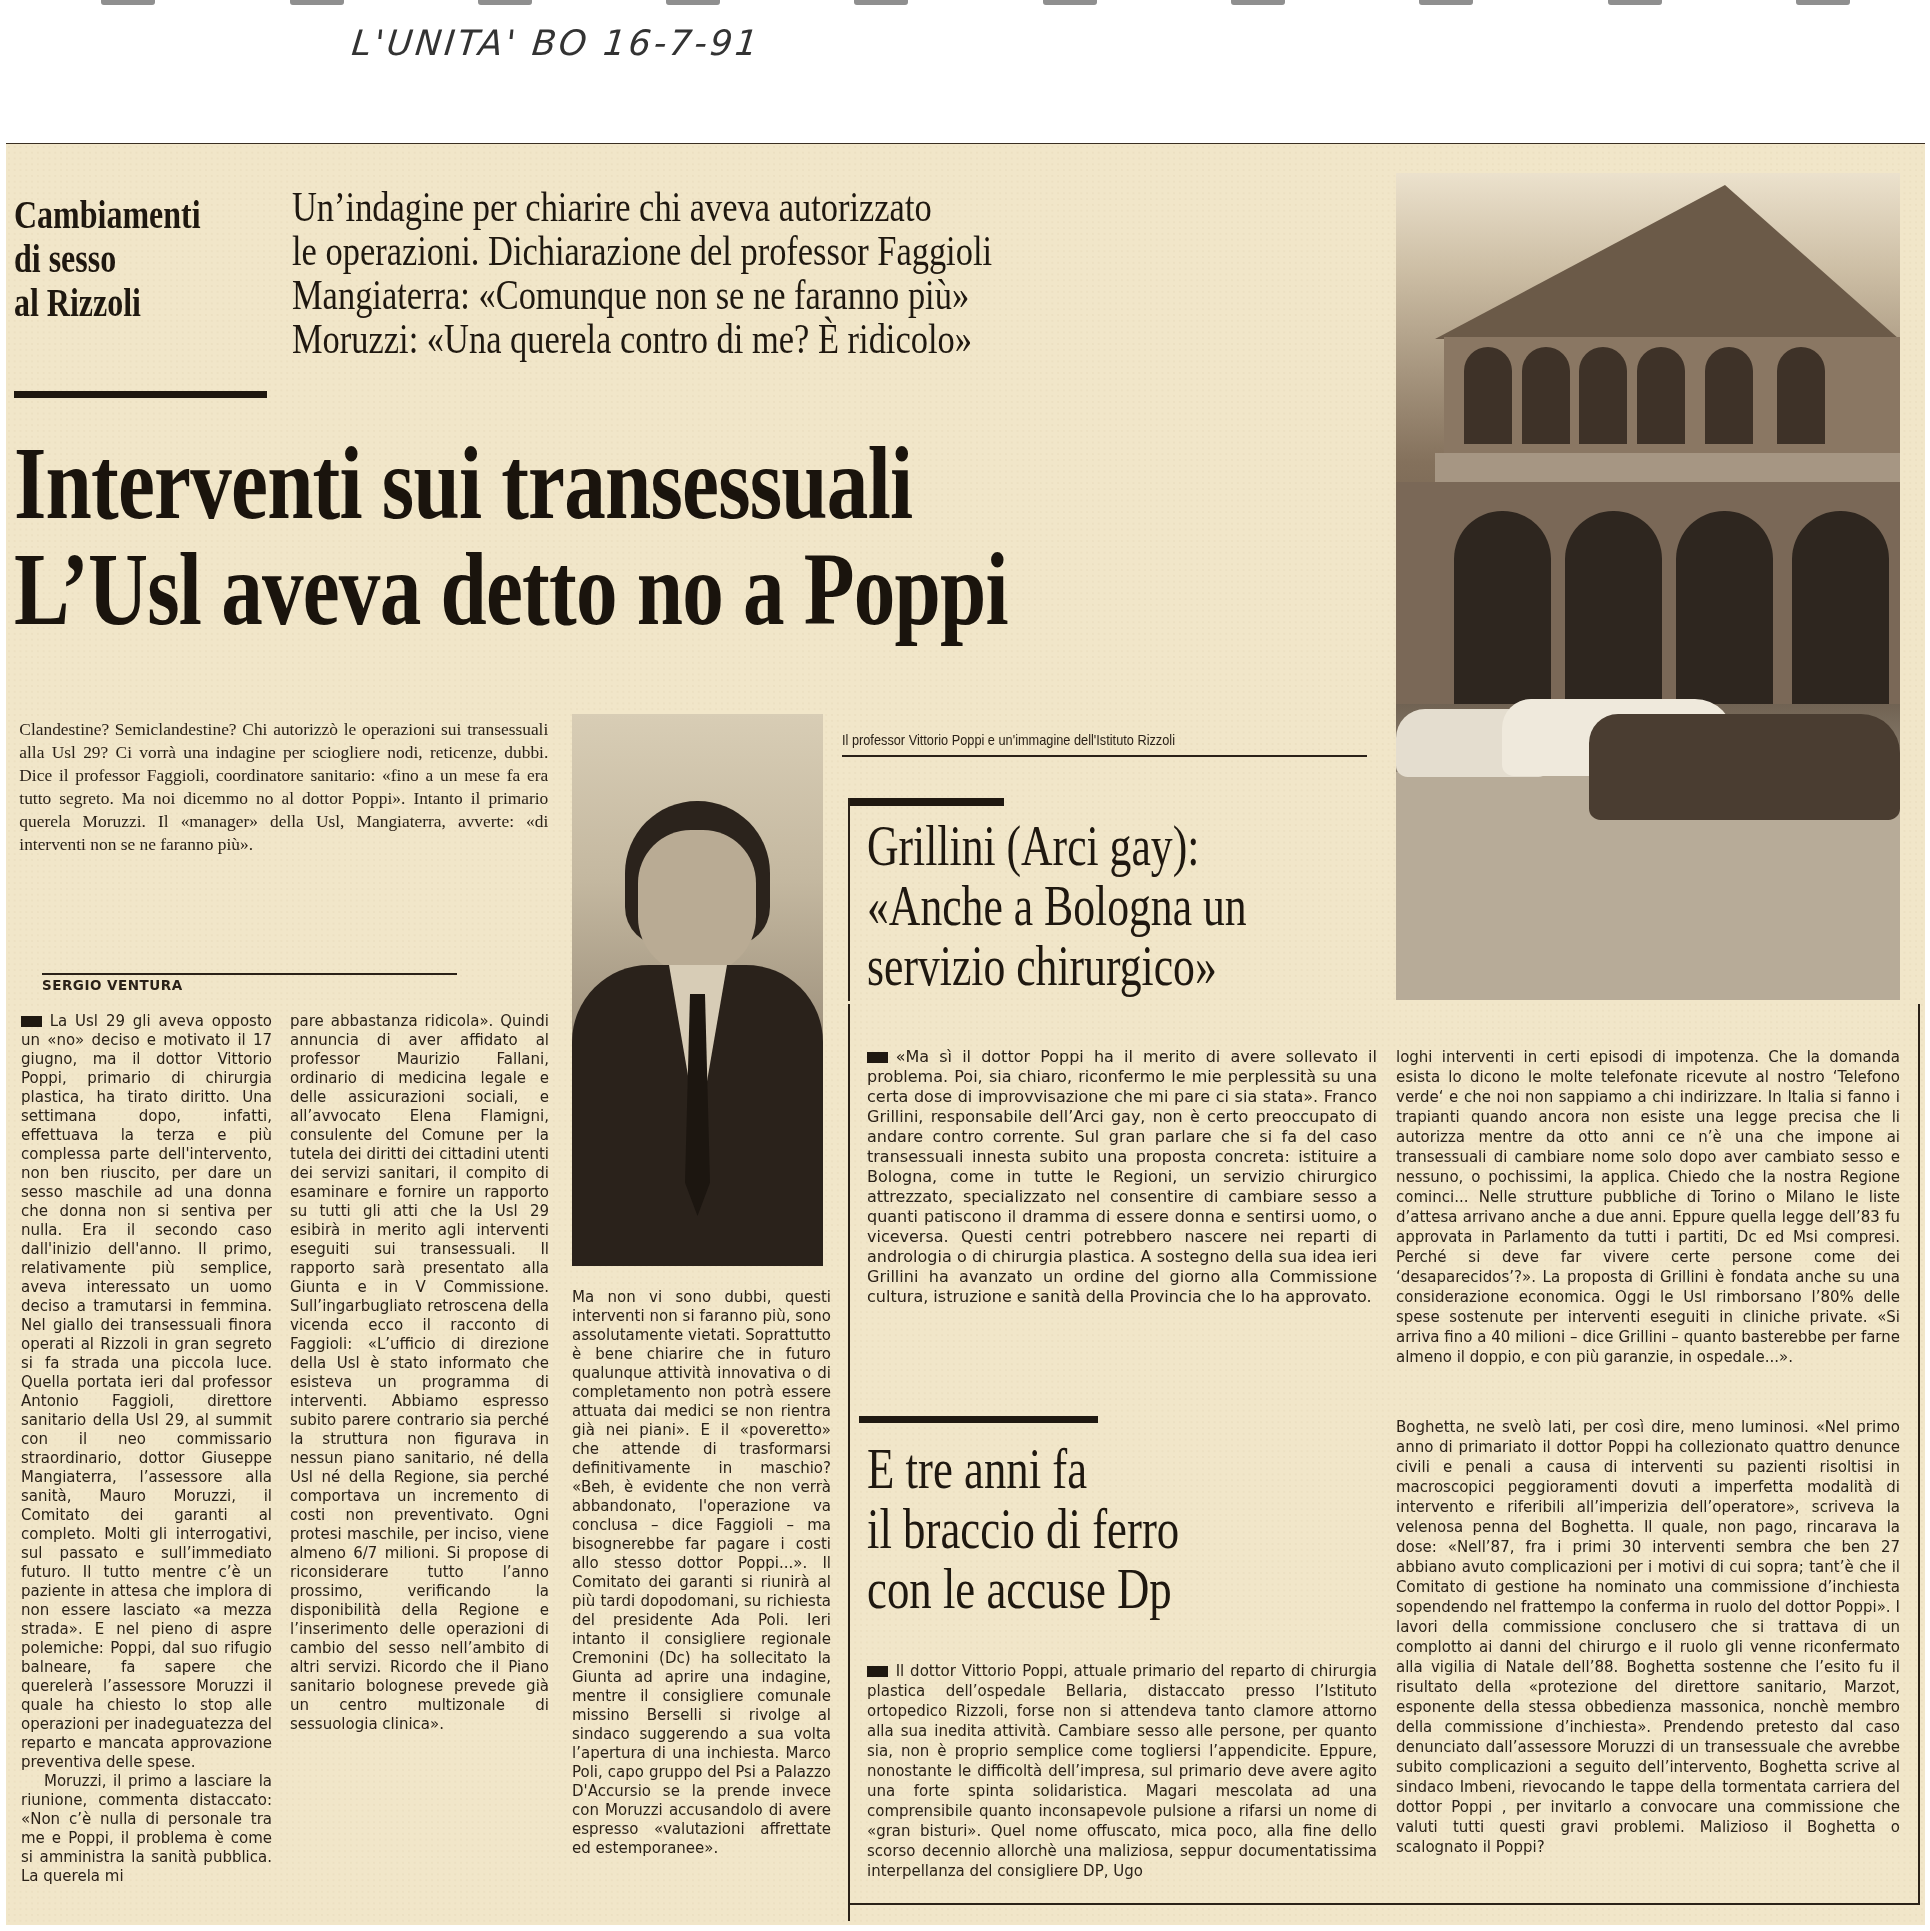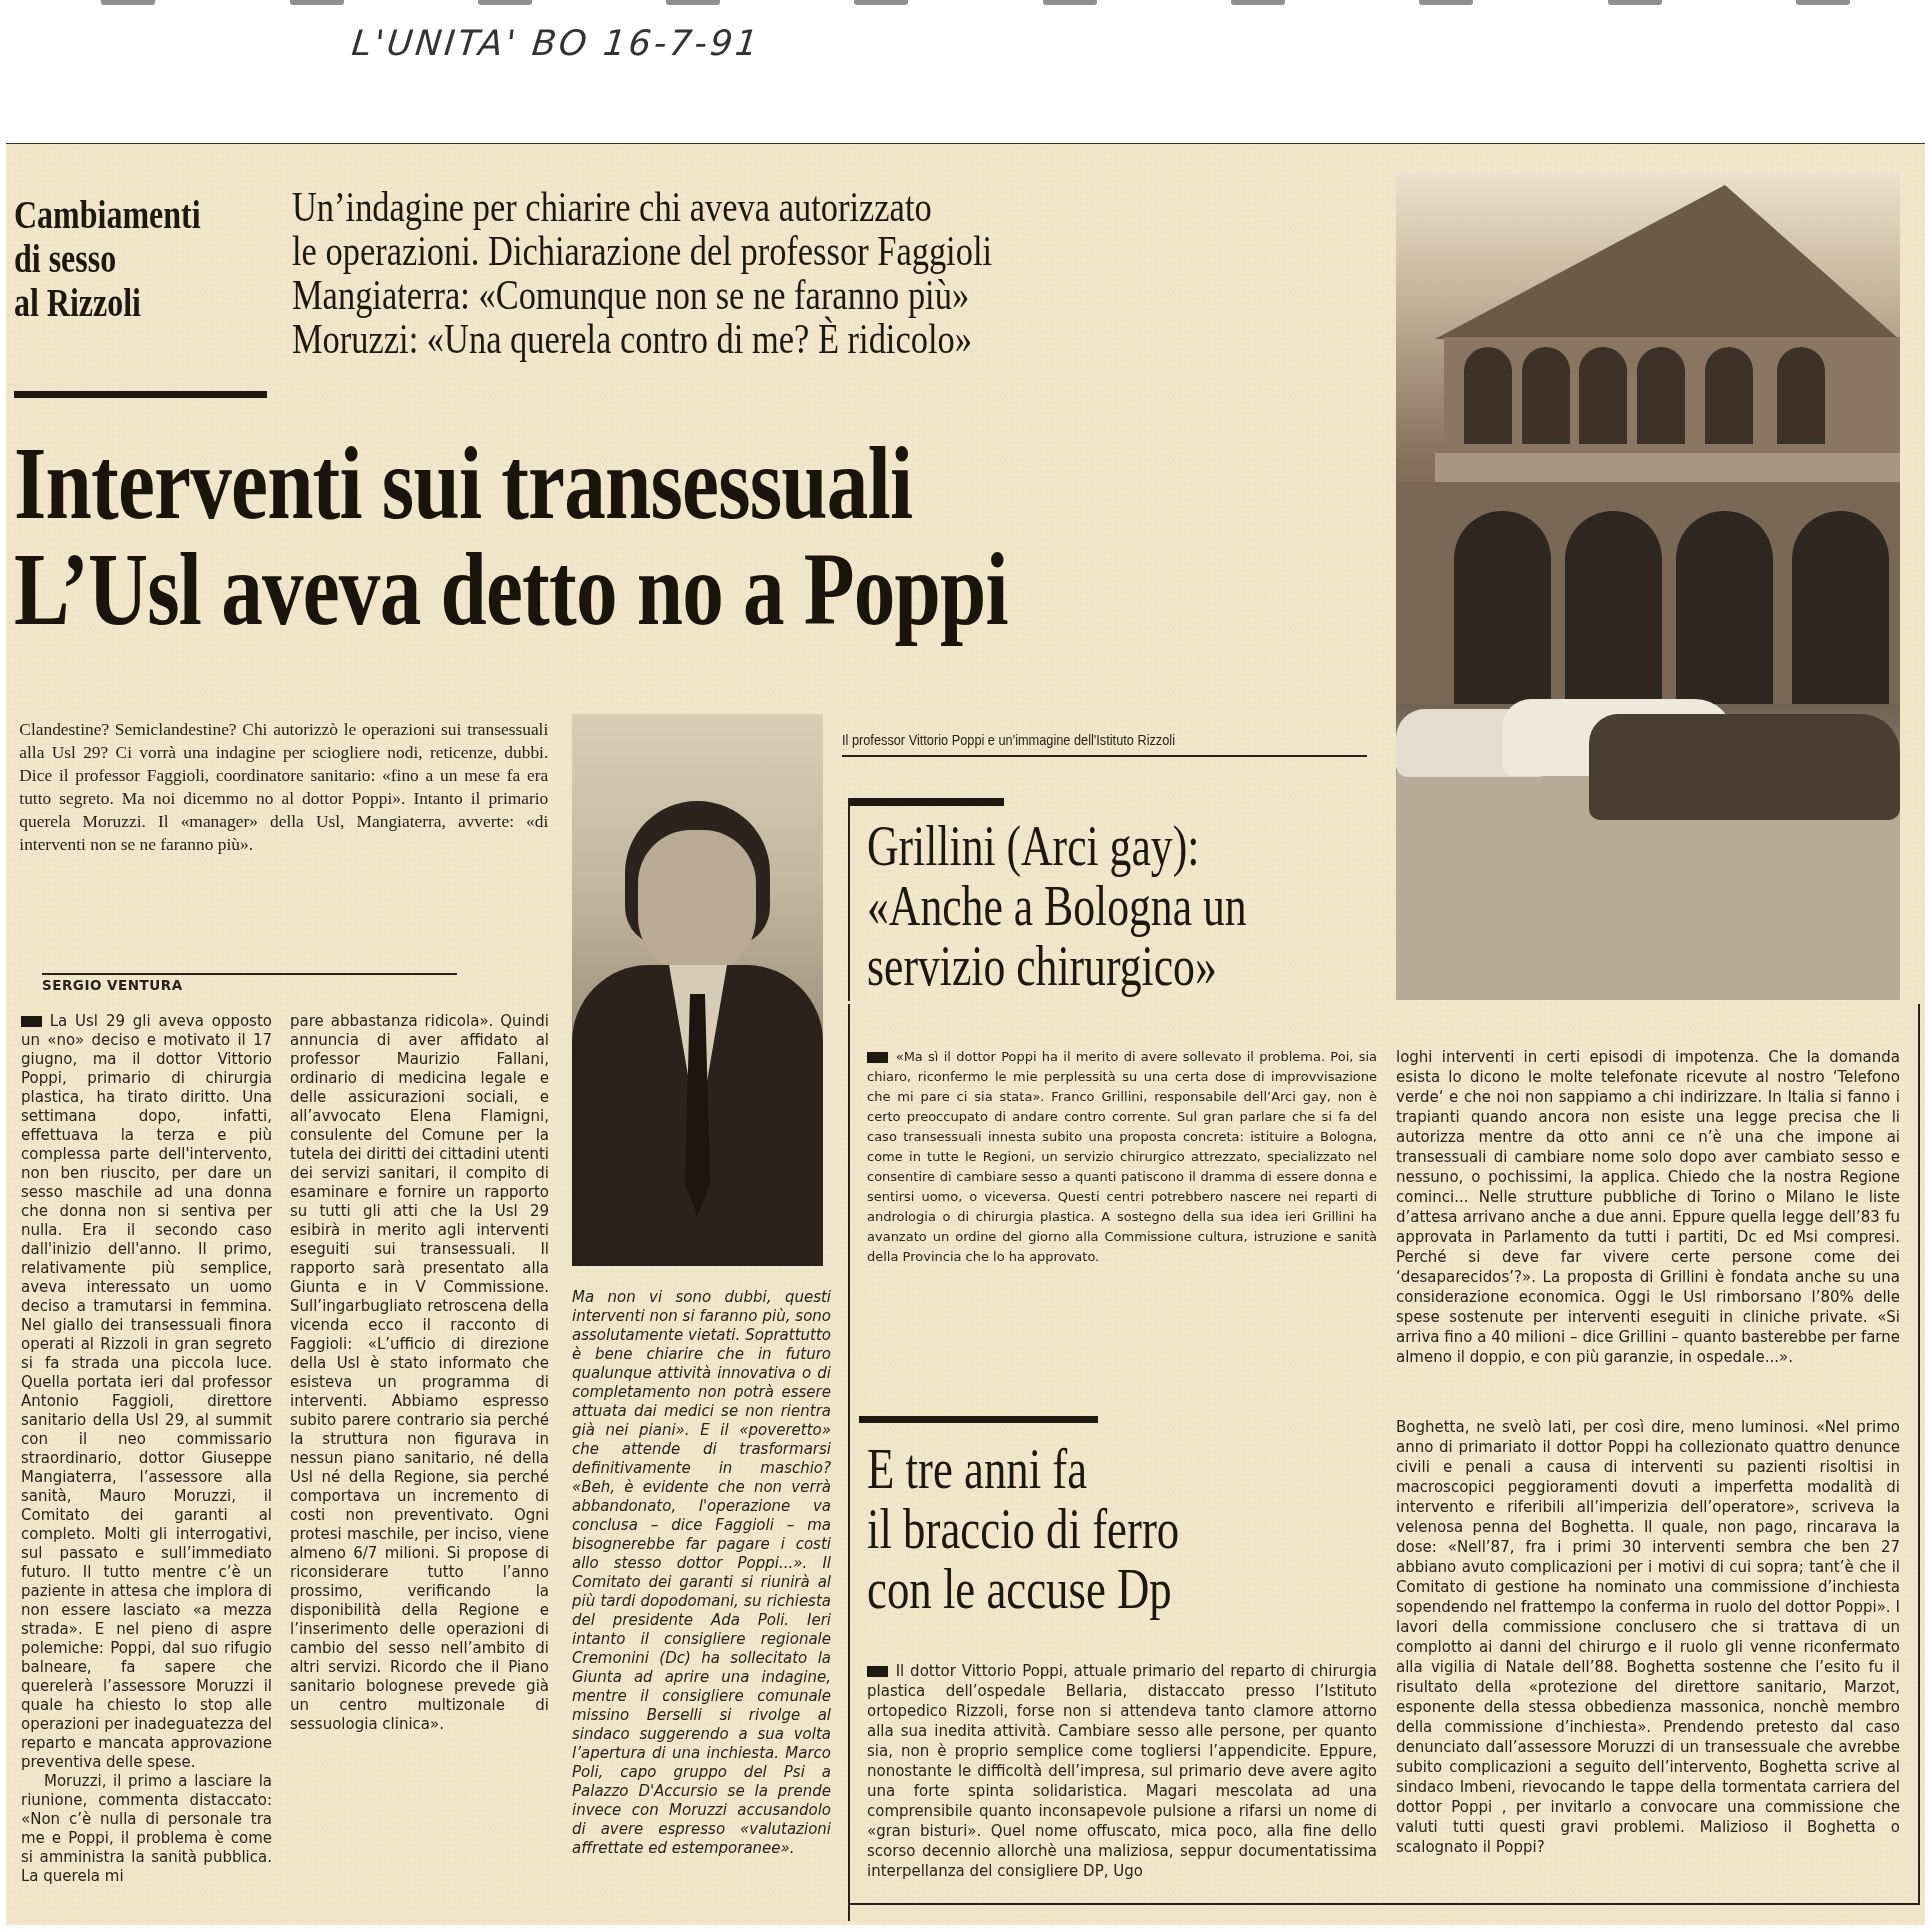--- a/index.html
+++ b/index.html
@@ -72,32 +72,32 @@
   .photo-portrait .face { position:absolute; left:66px; top:116px; width:118px; height:145px; border-radius:53px 53px 58px 58px; background:#b9ab94; }
   .photo-portrait .suit { position:absolute; left:0; top:251px; width:251px; height:301px; background:#2a221b; border-radius:77px 77px 0 0; }
   .photo-portrait .shirt { position:absolute; left:97px; top:251px; width:58px; height:135px; background:#d7ccb6; clip-path:polygon(0 0,100% 0,60% 100%,40% 100%); }
   .photo-portrait .tie { position:absolute; left:113px; top:280px; width:25px; height:222px; background:#1c1610; clip-path:polygon(20% 0,80% 0,100% 85%,50% 100%,0 85%); }
   .body-text {
     font-family:"DejaVu Sans",sans-serif; font-size:15px; line-height:19px; text-align:justify; color:#2a2118;
     hyphens:auto;
   }
   .col1 { left:21px; top:1012px; width:251px; }
   .col2 { left:290px; top:1012px; width:259px; }
-  .col3 { left:572px; top:1288px; width:259px;font-style:italic; }
+  .col3 { left:572px; top:1288px; width:259px; }
   .sq { display:inline-block; width:21px; height:11.6px; background:#1f1810; margin-right:7.7px; vertical-align:middle; }
   p { margin:0; }
   .indent { text-indent:23px; }
   .box-left-rule { left:848px; top:1004px; width:1.9px; height:917px; background:#2a2118; }
   .box-top-rule1 { left:848px; top:798px; width:156px; height:7.7px; background:#1f1810; }
   .box-left-rule1 { left:848px; top:798px; width:1.9px; height:203px; background:#2a2118; }
   .side-head1 {
     left:867px; top:816px; width:502px; font-size:56px; line-height:60px; color:#1f1810;
     transform:scaleX(0.78); transform-origin:left top; white-space:nowrap;
   }
-  .sidebar-body1 { left:867px; top:1047px; width:510px; font-size:13px; line-height:20px; }
+  .sidebar-body1 { left:867px; top:1047px; width:510px; font-size:16px; line-height:20px; }
   .col-right1 { left:1396px; top:1047px; width:504px; font-size:15px; line-height:20px; }
   .box-top-rule2 { left:859px; top:1416px; width:239px; height:6.8px; background:#1f1810; }
   .side-head2 {
     left:867px; top:1439px; width:502px; font-size:56px; line-height:60px; color:#1f1810;
     transform:scaleX(0.80); transform-origin:left top; white-space:nowrap;
   }
   .sidebar-body2 { left:867px; top:1661px; width:510px; font-size:15px; line-height:20px; }
   .col-right2 { left:1396px; top:1417px; width:504px; font-size:15px; line-height:20px; }
   .box-bottom-rule { left:848px; top:1903px; width:1072px; height:1.9px; background:#2a2118; }
   .right-edge-rule { left:1918px; top:1004px; width:1.9px; height:900px; background:#2a2118; }

